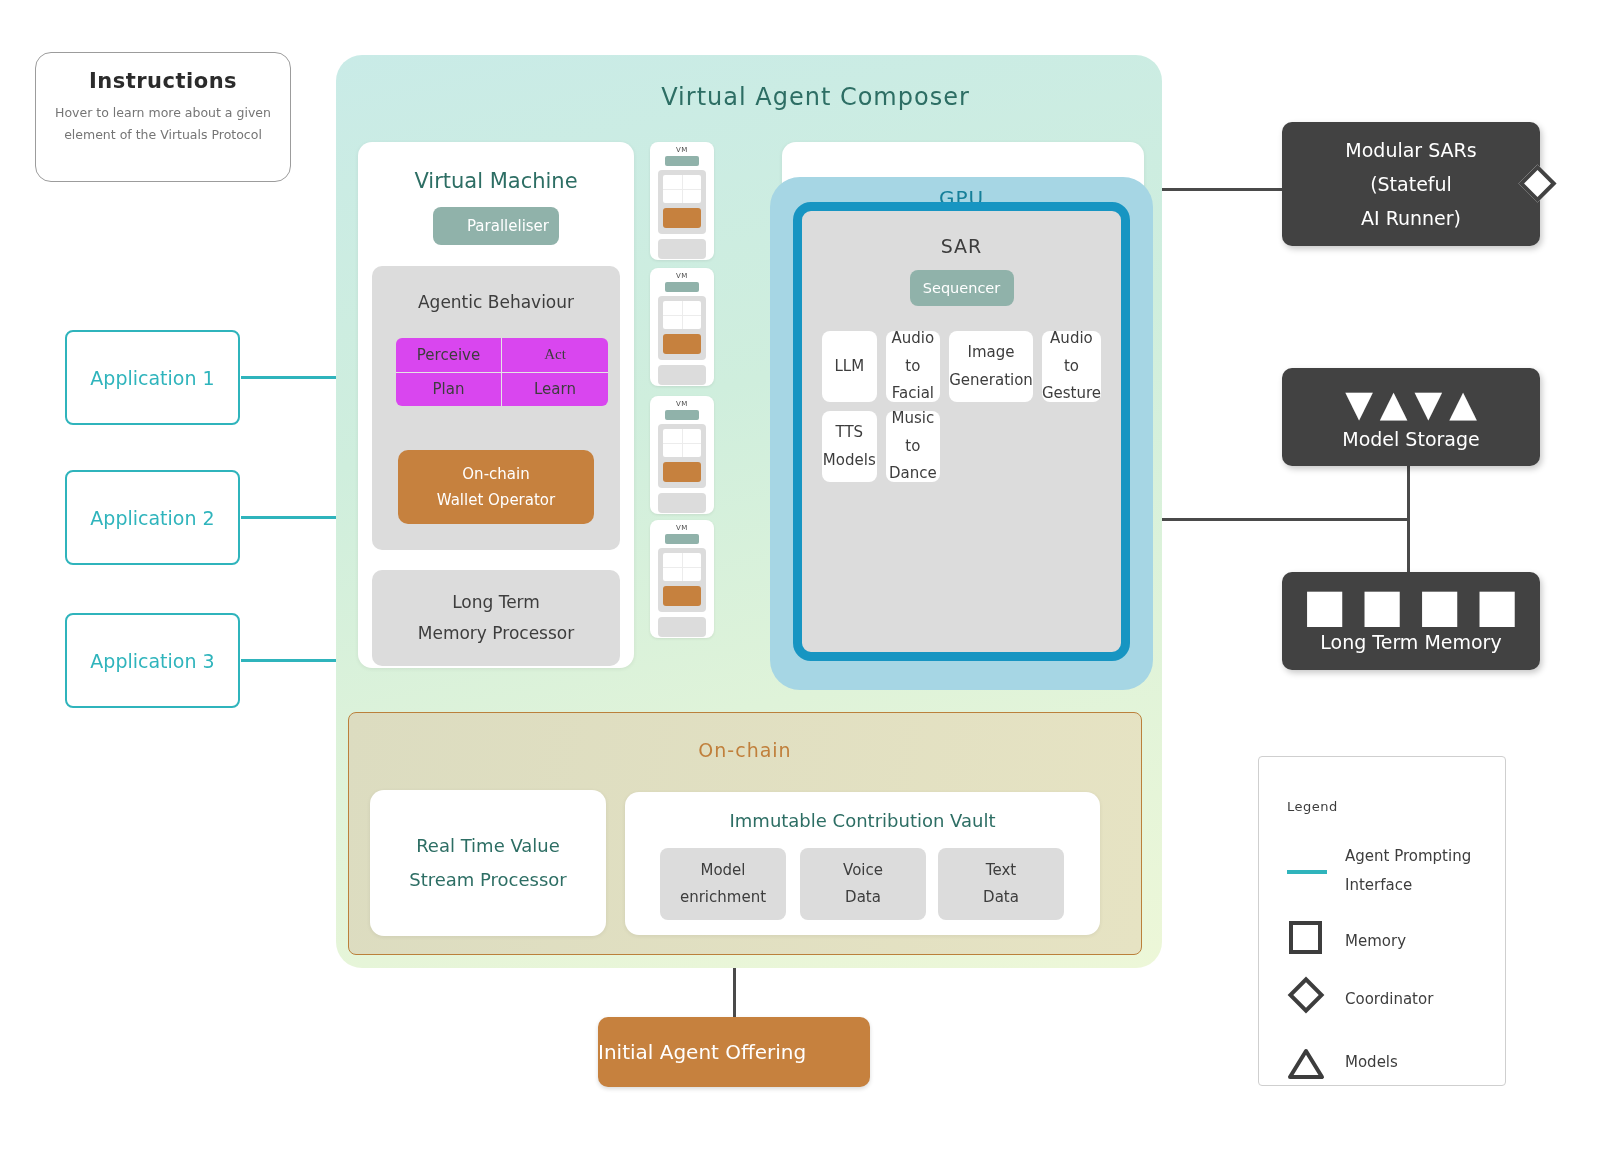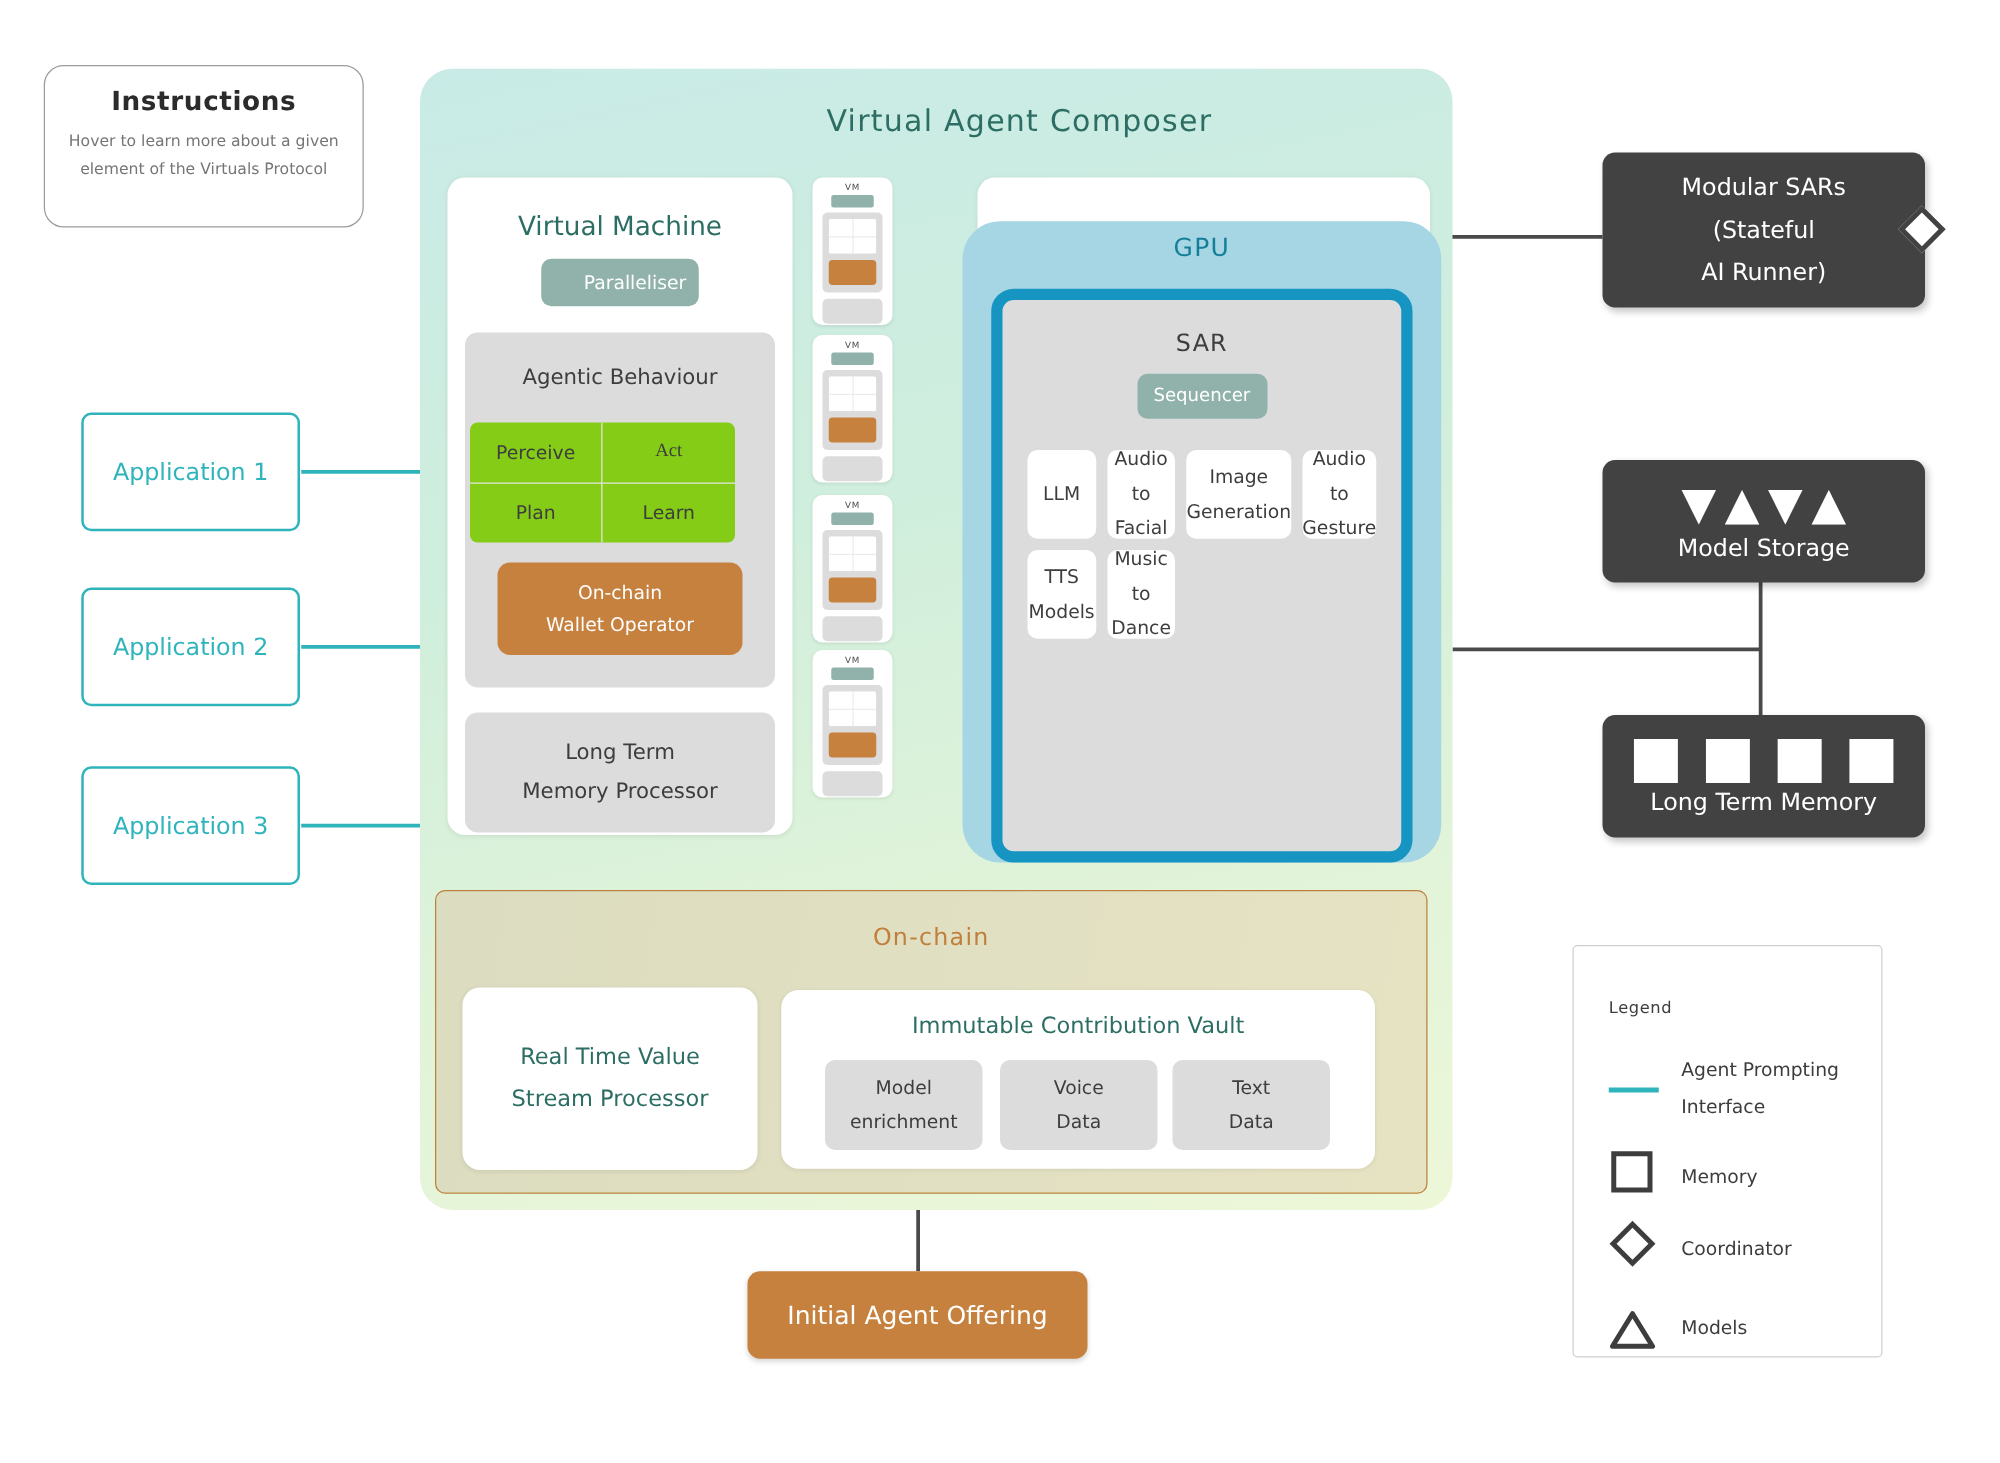--- a/index.html
+++ b/index.html
@@ -36,22 +36,22 @@
     font-size:24px; color:#2d6e64; letter-spacing:1px; font-weight:500; }
 
   
   .vm-panel { left:358px; top:142px; width:276px; height:526px; }
   .vm-title { margin-top:27px; text-align:center; font-size:21px; color:#2d6e64; }
   .badge { background:#90b2aa; color:#fff; border-radius:8px; font-size:15px;
     display:flex; align-items:center; justify-content:center; }
   .paralleliser { margin:14px auto 0; width:126px; height:38px;padding-left:24px; }
   .agentic { left:372px; top:266px; width:248px; height:284px; text-align:center; }
   .agentic-title { margin-top:26px; font-size:17px; }
-  .agentic-grid { position:absolute; left:4px; top:72px; width:212px; height:96px;
-    background:#84cc16; border-radius:6px; display:grid; grid-template-columns:1fr 1fr; overflow:hidden; }
+  .agentic-grid { position:absolute; left:24px; top:72px; width:212px; height:68px;
+    background:#d946ef; border-radius:6px; display:grid; grid-template-columns:1fr 1fr; overflow:hidden; }
   .agentic-grid > div { display:flex; align-items:center; justify-content:center; font-size:15px; }
   .agentic-grid > div:nth-child(1){ border-right:1px solid #e4e4e4; border-bottom:1px solid #e4e4e4; }
   .agentic-grid > div:nth-child(2){ border-bottom:1px solid #e4e4e4;font-family:Liberation Serif, serif; }
   .agentic-grid > div:nth-child(3){ border-right:1px solid #e4e4e4; }
   .wallet-btn { position:absolute; left:26px; top:184px; width:196px; height:74px;
     background:#c6813e; border-radius:10px; color:#fff; font-size:15px; line-height:1.75;
     display:flex; flex-direction:column; align-items:center; justify-content:center; cursor:pointer; }
   .ltmp { left:372px; top:570px; width:248px; height:96px; font-size:17px; line-height:1.85;
     display:flex; flex-direction:column; align-items:center; justify-content:center; text-align:center; }
 
@@ -65,42 +65,42 @@
     background:linear-gradient(#ececec,#ececec) center/100% 1px no-repeat,
                linear-gradient(#ececec,#ececec) center/1px 100% no-repeat, #fff; }
   .vm-card .vm-orange { width:38px; height:20px; background:#c6813e; border-radius:3px; margin:5px auto 0; }
   .vm-card .vm-foot { width:48px; height:20px; background:#dcdcdc; border-radius:4px; margin:5px auto 0; }
 
   
   .gpu-backing { left:782px; top:142px; width:362px; height:140px; }
   .gpu-outer { left:770px; top:177px; width:383px; height:513px; background:#a6d6e4; border-radius:30px; }
   .gpu-title { margin-top:9px; text-align:center; font-size:20px; color:#157f99; letter-spacing:1px; }
   .gpu-inner { position:absolute; left:23px; top:25px; width:337px; height:459px;
-    background:#dcdcdc; border:9px solid #1795c2; border-radius:18px; text-align:center;margin-top:29px; }
+    background:#dcdcdc; border:9px solid #1795c2; border-radius:18px; text-align:center; }
   .sar-title { margin-top:24px; font-size:19px; letter-spacing:1px; }
   .sequencer { margin:13px auto 0; width:104px; height:36px; font-size:14.5px; }
   .module-grid { position:absolute; left:20px; top:120px; width:279px;
     display:grid; grid-template-columns:1fr 1fr 1fr 1fr; gap:9px; }
   .module { background:#fff; border-radius:8px; height:71px; font-size:15px; line-height:1.85;
     display:flex; flex-direction:column; align-items:center; justify-content:center; }
 
   
   .onchain { left:348px; top:712px; width:794px; height:243px; border-radius:8px;
     border:1.6px solid #bb803b; background:linear-gradient(100deg,#dcdcc0,#e6e3c3); }
   .onchain-title { margin-top:26px; text-align:center; font-size:19px; color:#c07f3b; letter-spacing:1px; }
   .rtvsp { left:370px; top:790px; width:236px; height:146px; font-size:18px; color:#2d6e64; line-height:1.9;
     display:flex; flex-direction:column; align-items:center; justify-content:center; text-align:center; }
   .icv { left:625px; top:792px; width:475px; height:143px; text-align:center; }
   .icv-title { margin-top:18px; font-size:18px; color:#2d6e64; }
   .chip { position:absolute; top:56px; width:126px; height:72px; background:#dcdcdc; border-radius:8px;
     font-size:15px; line-height:1.8; display:flex; flex-direction:column; align-items:center; justify-content:center; }
 
   
   .iao { left:598px; top:1017px; width:272px; height:70px; background:#c6813e; border-radius:10px;
-    color:#fff; font-size:20px; display:flex; align-items:center; justify-content:center;
+    color:#fff; font-size:20px; display:flex; align-items:center; justify-content:flex-start;
     box-shadow:0 2px 4px rgba(0,0,0,0.15); cursor:pointer; }
 
   
   .sars-box { left:1282px; top:122px; width:258px; height:124px; font-size:19px; line-height:1.8; }
   .diamond { left:1524px; top:170px; width:27px; height:27px; background:#fff;
     border:4.5px solid #424242; transform:rotate(45deg); }
   .storage-box { left:1282px; top:368px; width:258px; height:98px; }
   .storage-glyphs { font-size:36px; line-height:1; letter-spacing:7px; text-indent:7px; margin-top:2px; }
   .storage-label { font-size:19px; margin-top:6px; }
   .ltm-box { left:1282px; top:572px; width:258px; height:98px; }

